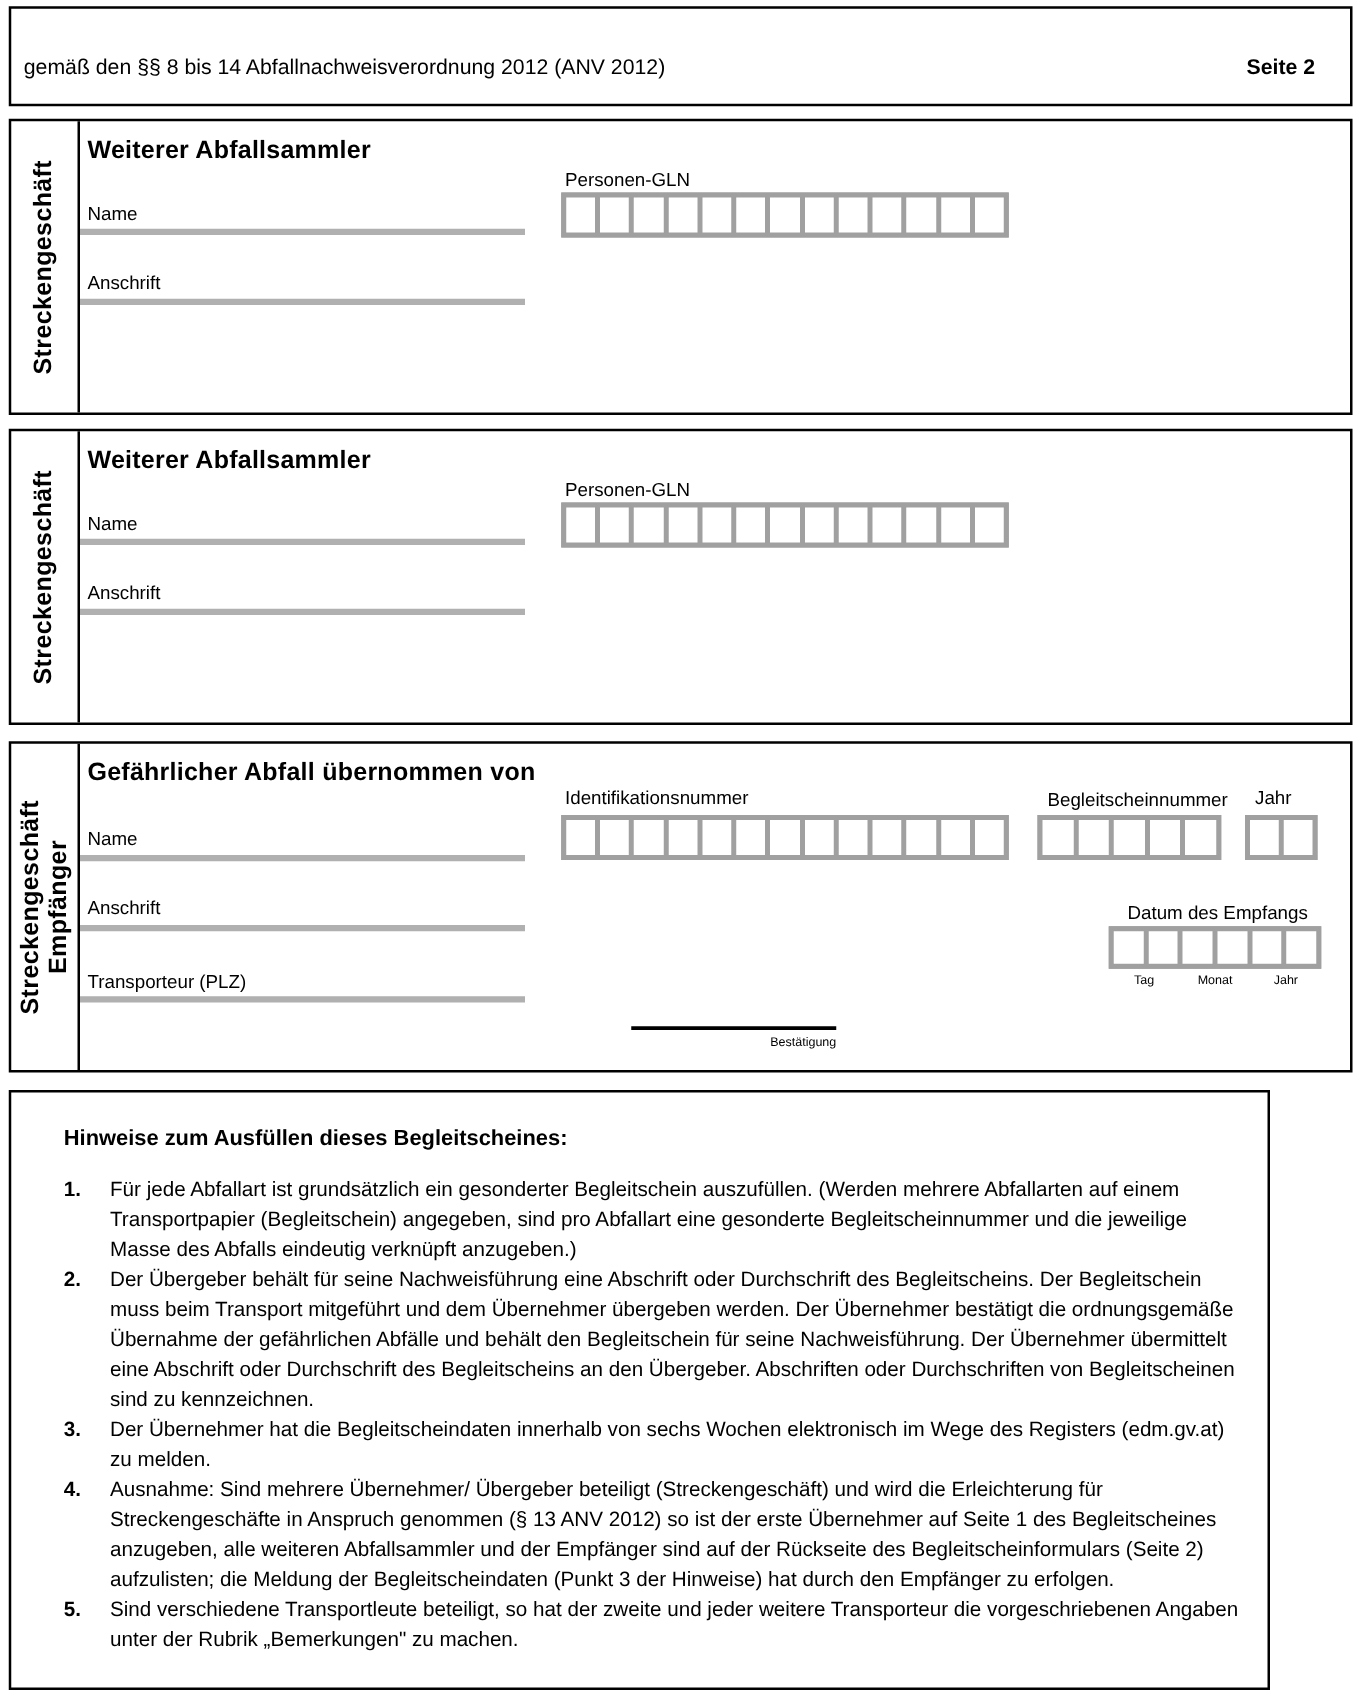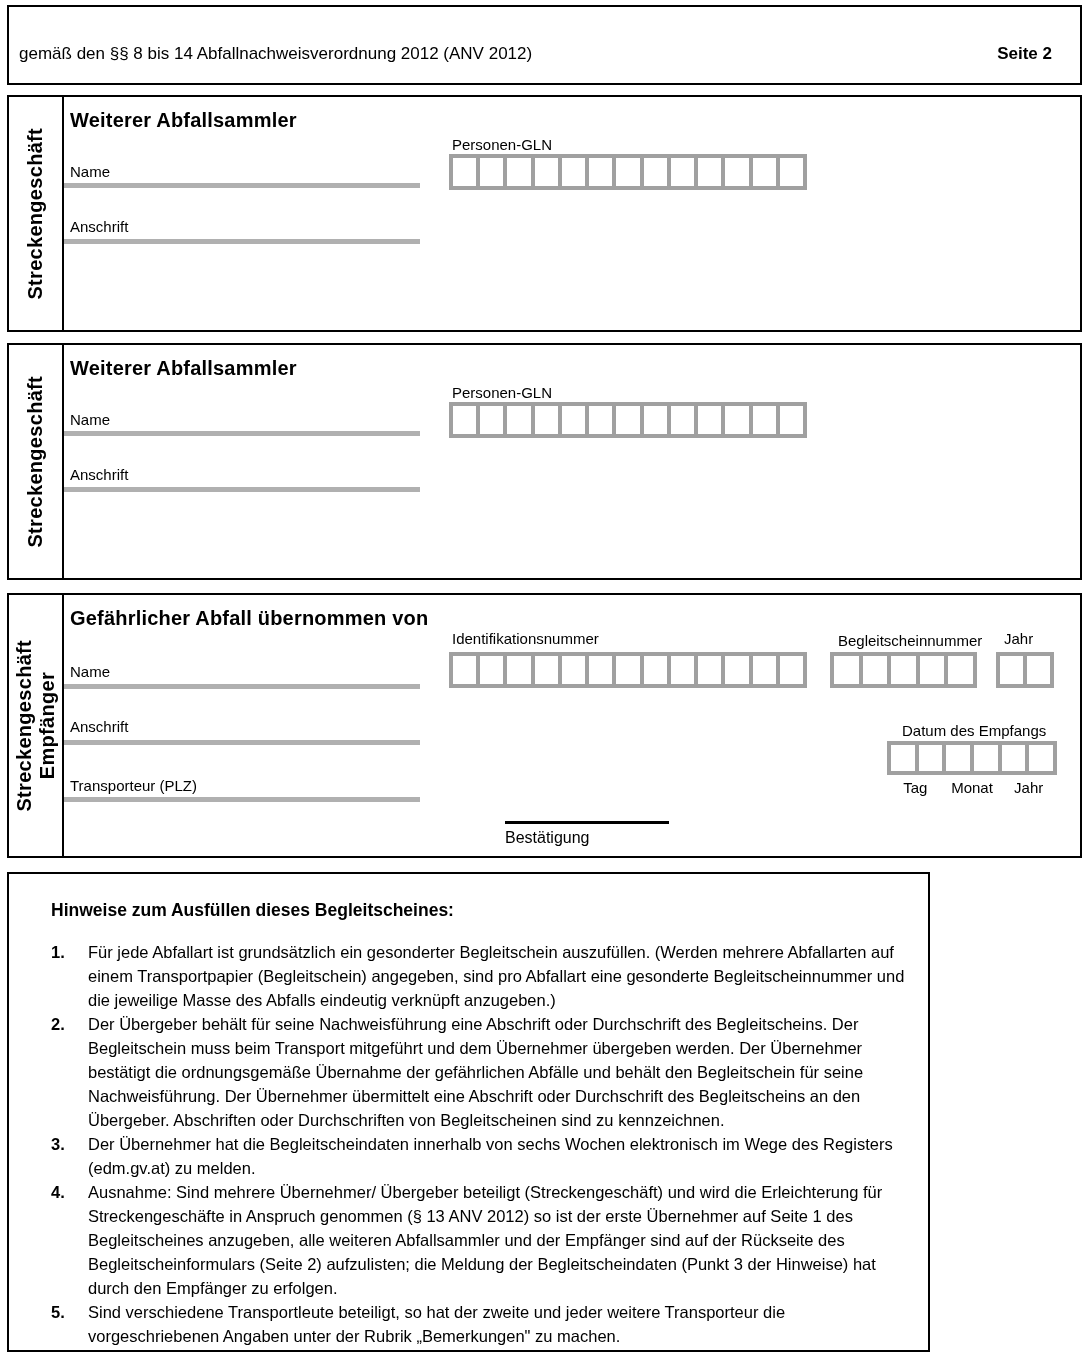--- a/index.html
+++ b/index.html
@@ -36,28 +36,28 @@
 
   
   .boxgrid {
     position:absolute; display:flex; gap:4px;
     background:#a0a0a0; border:4px solid #a0a0a0; box-sizing:border-box;
   }
   .boxgrid .cell { flex:1 1 0; background:#fff; }
 
   
   .subrow { position:absolute; display:flex; }
-  .subrow span { flex:1 1 0; text-align:center; font-size:15px; }
+  .subrow span { flex:1 1 0; text-align:center; font-size:10px; }
 
   
   .sigline  { position:absolute; height:3px; background:#000; }
-  .siglabel { position:absolute; text-align:left; font-size:16px; }
-
-  
-  #hints-box { left:7px; top:872px; width:923px; height:480px; }
+  .siglabel { position:absolute; text-align:right; font-size:10px; }
+
+  
+  #hints-box { left:7px; top:872px; width:1009px; height:480px; }
   .hints-heading { position:absolute; left:42px; top:26px; font-size:17.5px; font-weight:bold; }
   .hints-list { position:absolute; left:42px; top:66px; right:22px; }
   .hint-item { display:flex; font-size:16.5px; line-height:24px; }
   .hint-item .num { width:37px; flex:0 0 37px; font-weight:bold; }
   .hint-item .txt { flex:1 1 auto; }
 </style>
 </head>
 <body>
 
 <div class="box" id="header-box">

